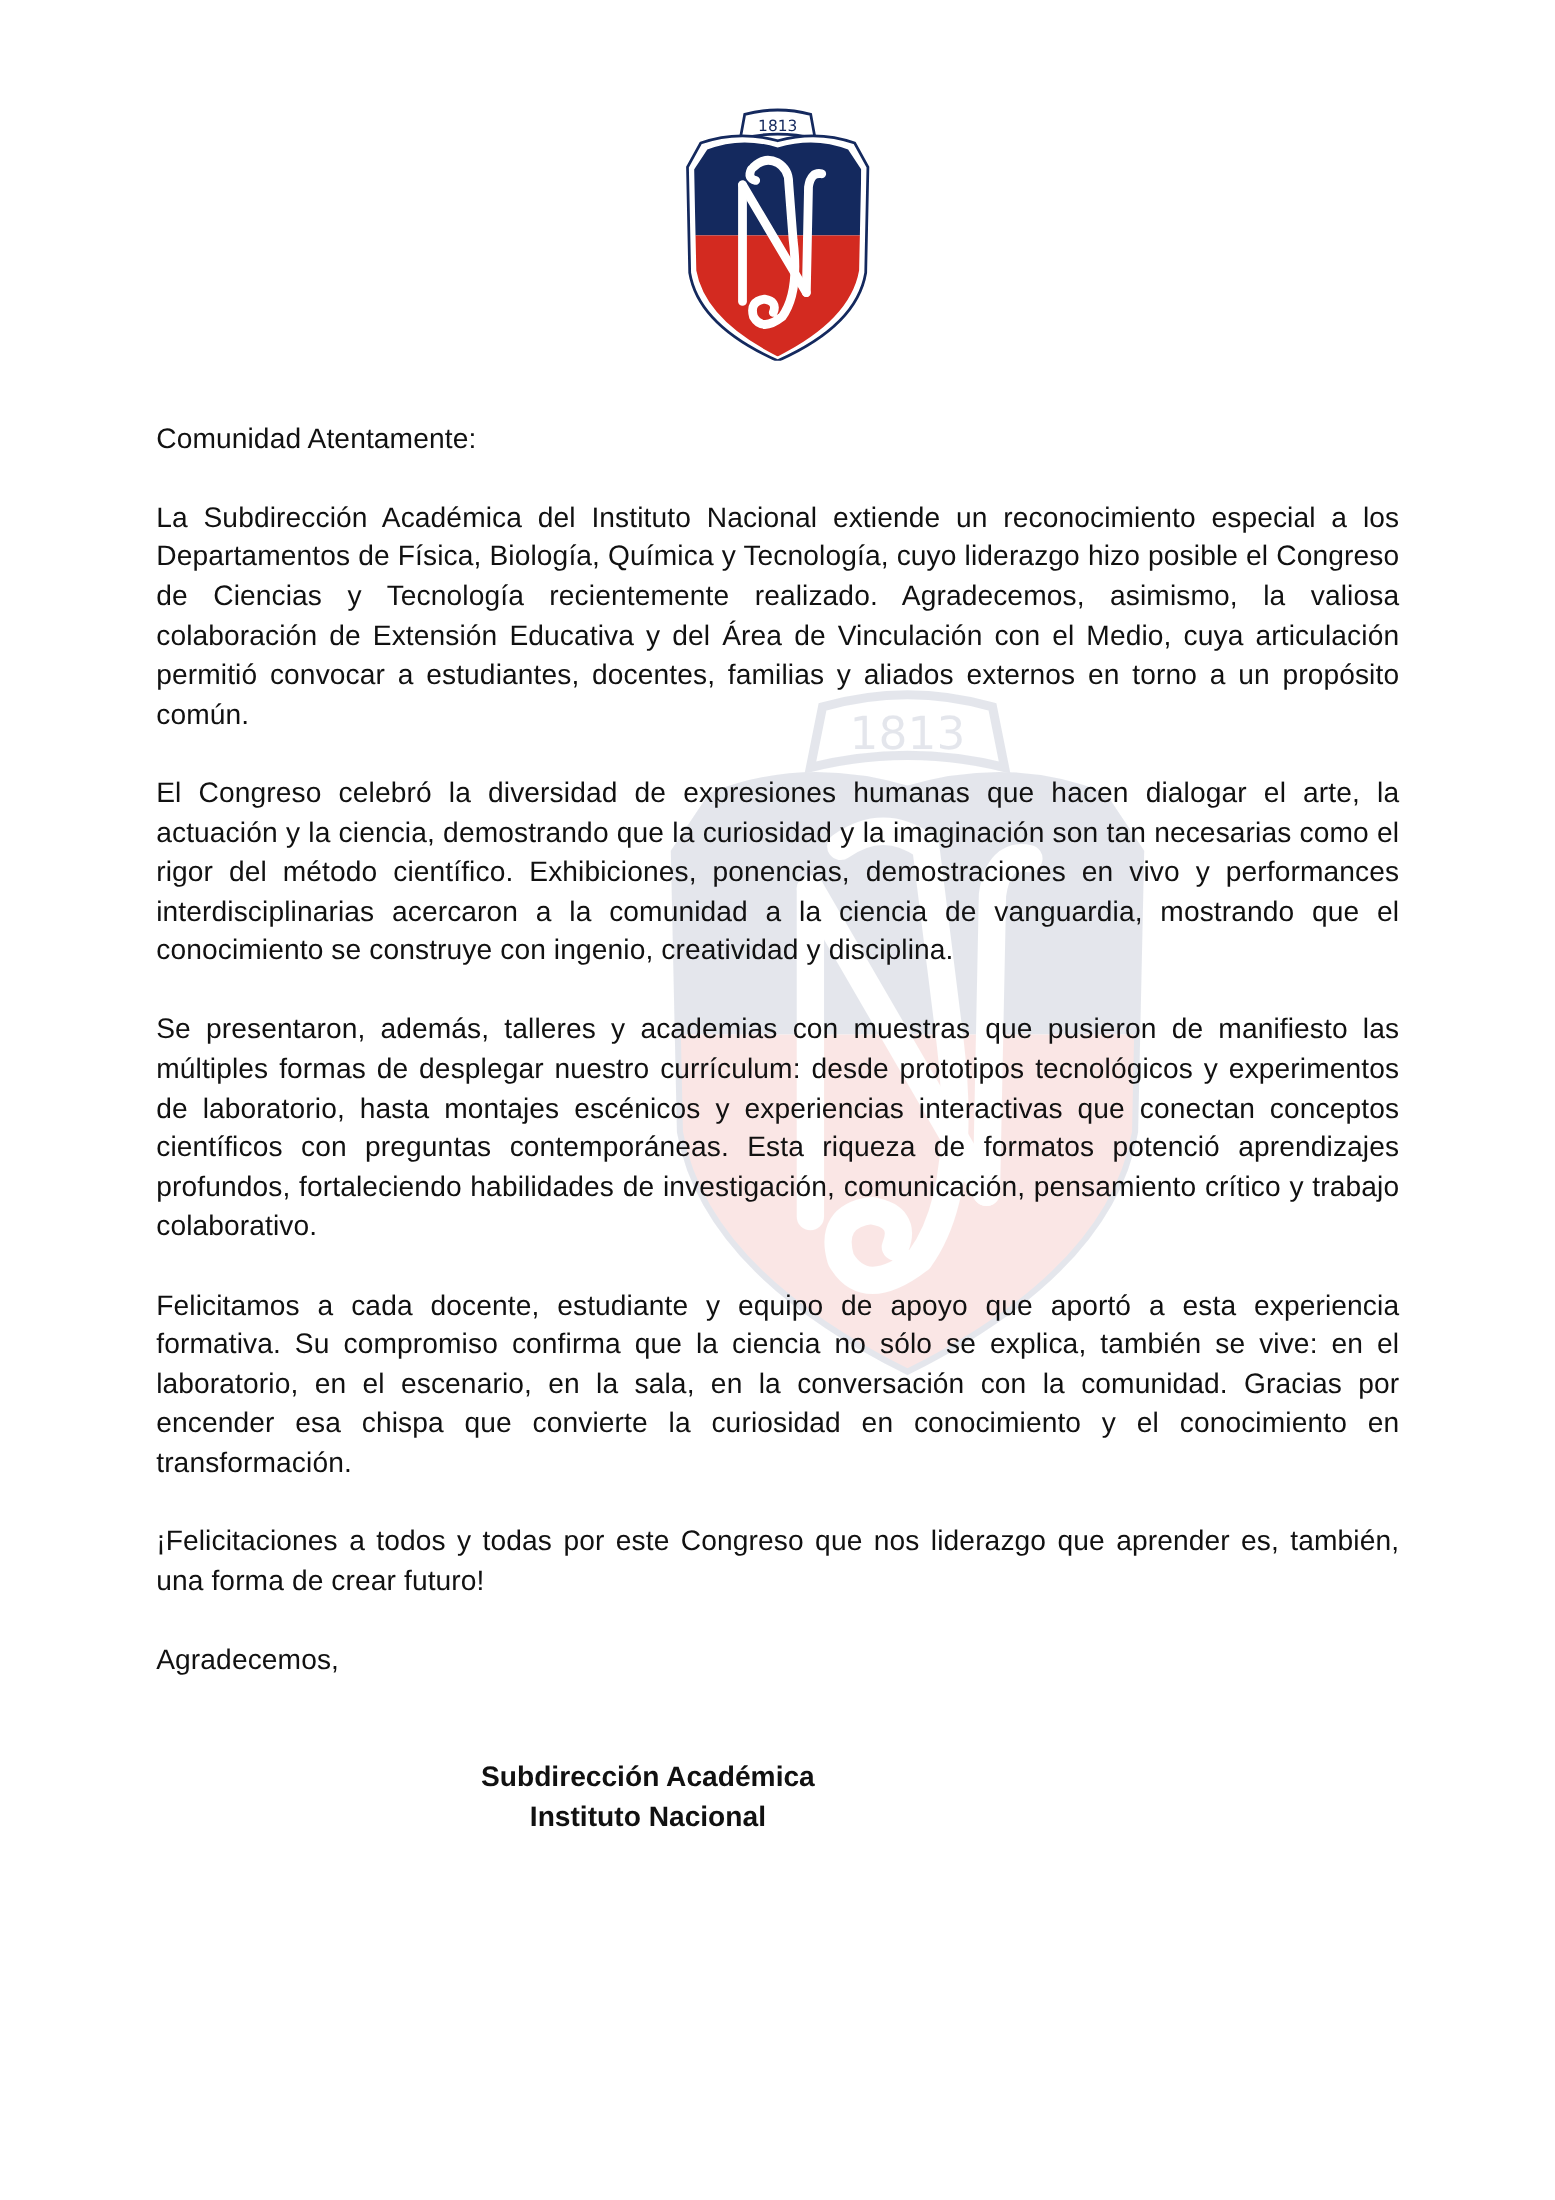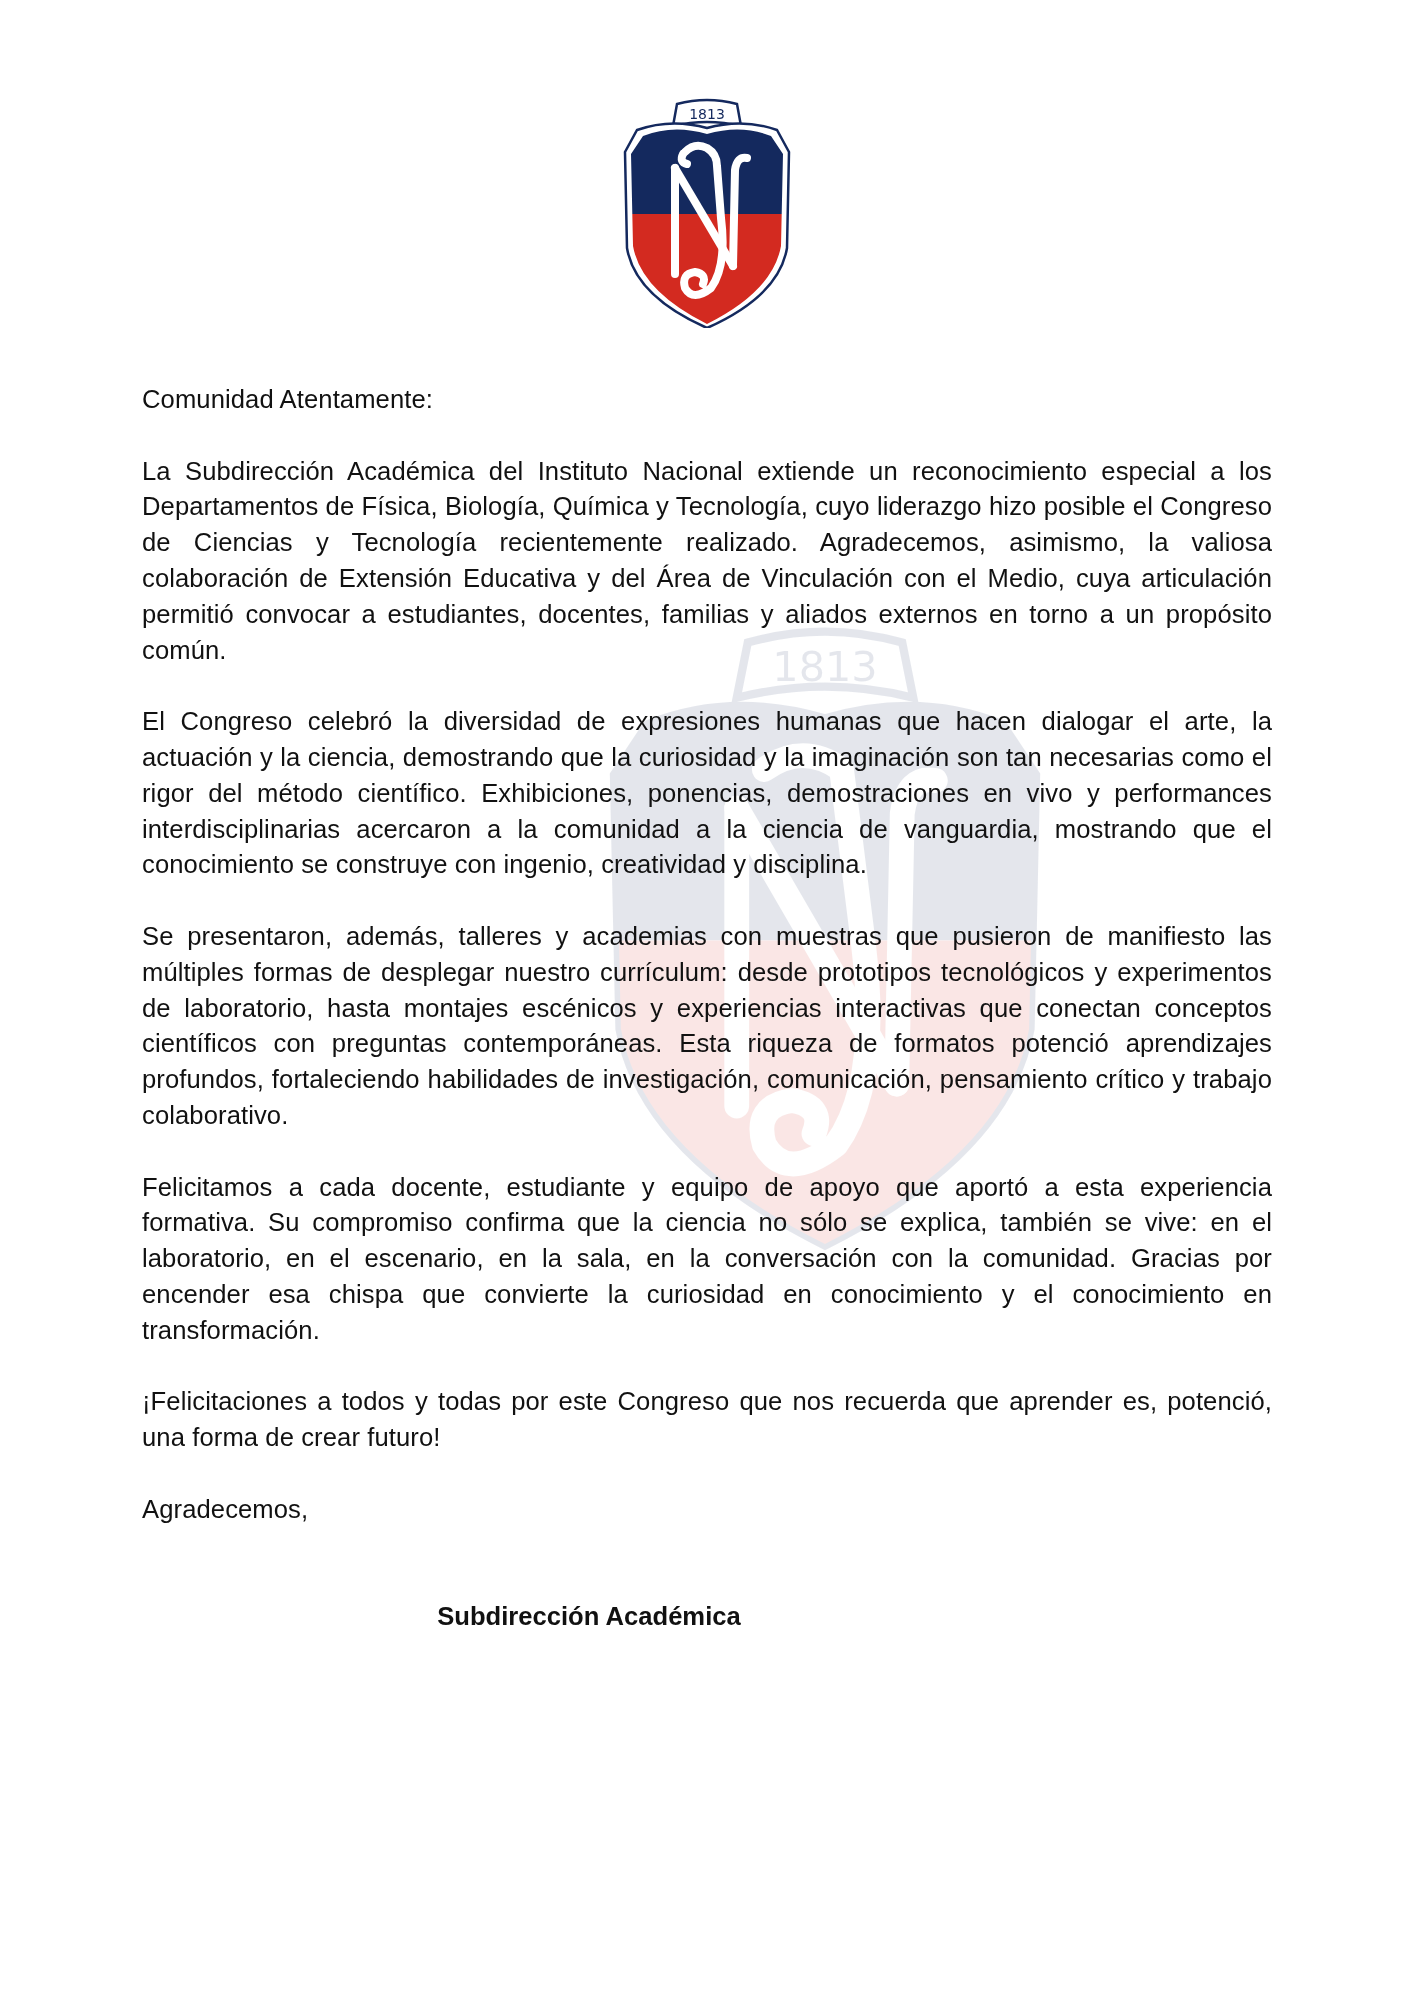--- a/index.html
+++ b/index.html
@@ -107,19 +107,20 @@
     <path d="M60 58 Q56 66 64 68"></path>
   </g>
 </svg>
 
 <div class="letter">
   <p>Comunidad Atentamente:</p>
   <p class="last-line-left">La Subdirección Académica del Instituto Nacional extiende un reconocimiento especial a los Departamentos de Física, Biología, Química y Tecnología, cuyo liderazgo hizo posible el Congreso de Ciencias y Tecnología recientemente realizado. Agradecemos, asimismo, la valiosa colaboración de Extensión Educativa y del Área de Vinculación con el Medio, cuya articulación permitió convocar a estudiantes, docentes, familias y aliados externos en torno a un propósito común.</p>
   <p class="last-line-left">El Congreso celebró la diversidad de expresiones humanas que hacen dialogar el arte, la actuación y la ciencia, demostrando que la curiosidad y la imaginación son tan necesarias como el rigor del método científico. Exhibiciones, ponencias, demostraciones en vivo y performances interdisciplinarias acercaron a la comunidad a la ciencia de vanguardia, mostrando que el conocimiento se construye con ingenio, creatividad y disciplina.</p>
   <p class="last-line-left">Se presentaron, además, talleres y academias con muestras que pusieron de manifiesto las múltiples formas de desplegar nuestro currículum: desde prototipos tecnológicos y experimentos de laboratorio, hasta montajes escénicos y experiencias interactivas que conectan conceptos científicos con preguntas contemporáneas. Esta riqueza de formatos potenció aprendizajes profundos, fortaleciendo habilidades de investigación, comunicación, pensamiento crítico y trabajo colaborativo.</p>
   <p class="last-line-left">Felicitamos a cada docente, estudiante y equipo de apoyo que aportó a esta experiencia formativa. Su compromiso confirma que la ciencia no sólo se explica, también se vive: en el laboratorio, en el escenario, en la sala, en la conversación con la comunidad. Gracias por encender esa chispa que convierte la curiosidad en conocimiento y el conocimiento en transformación.</p>
-  <p class="last-line-left">¡Felicitaciones a todos y todas por este Congreso que nos recuerda que aprender es, potenció, una forma de crear futuro!</p>
+  <p class="last-line-left">¡Felicitaciones a todos y todas por este Congreso que nos liderazgo que aprender es, también, una forma de crear futuro!</p>
   <p>Agradecemos,</p>
 </div>
 
 <div class="signature">
   <div>Subdirección Académica</div>
+  <div>Instituto Nacional</div>
 </div>
 
 </body></html>

